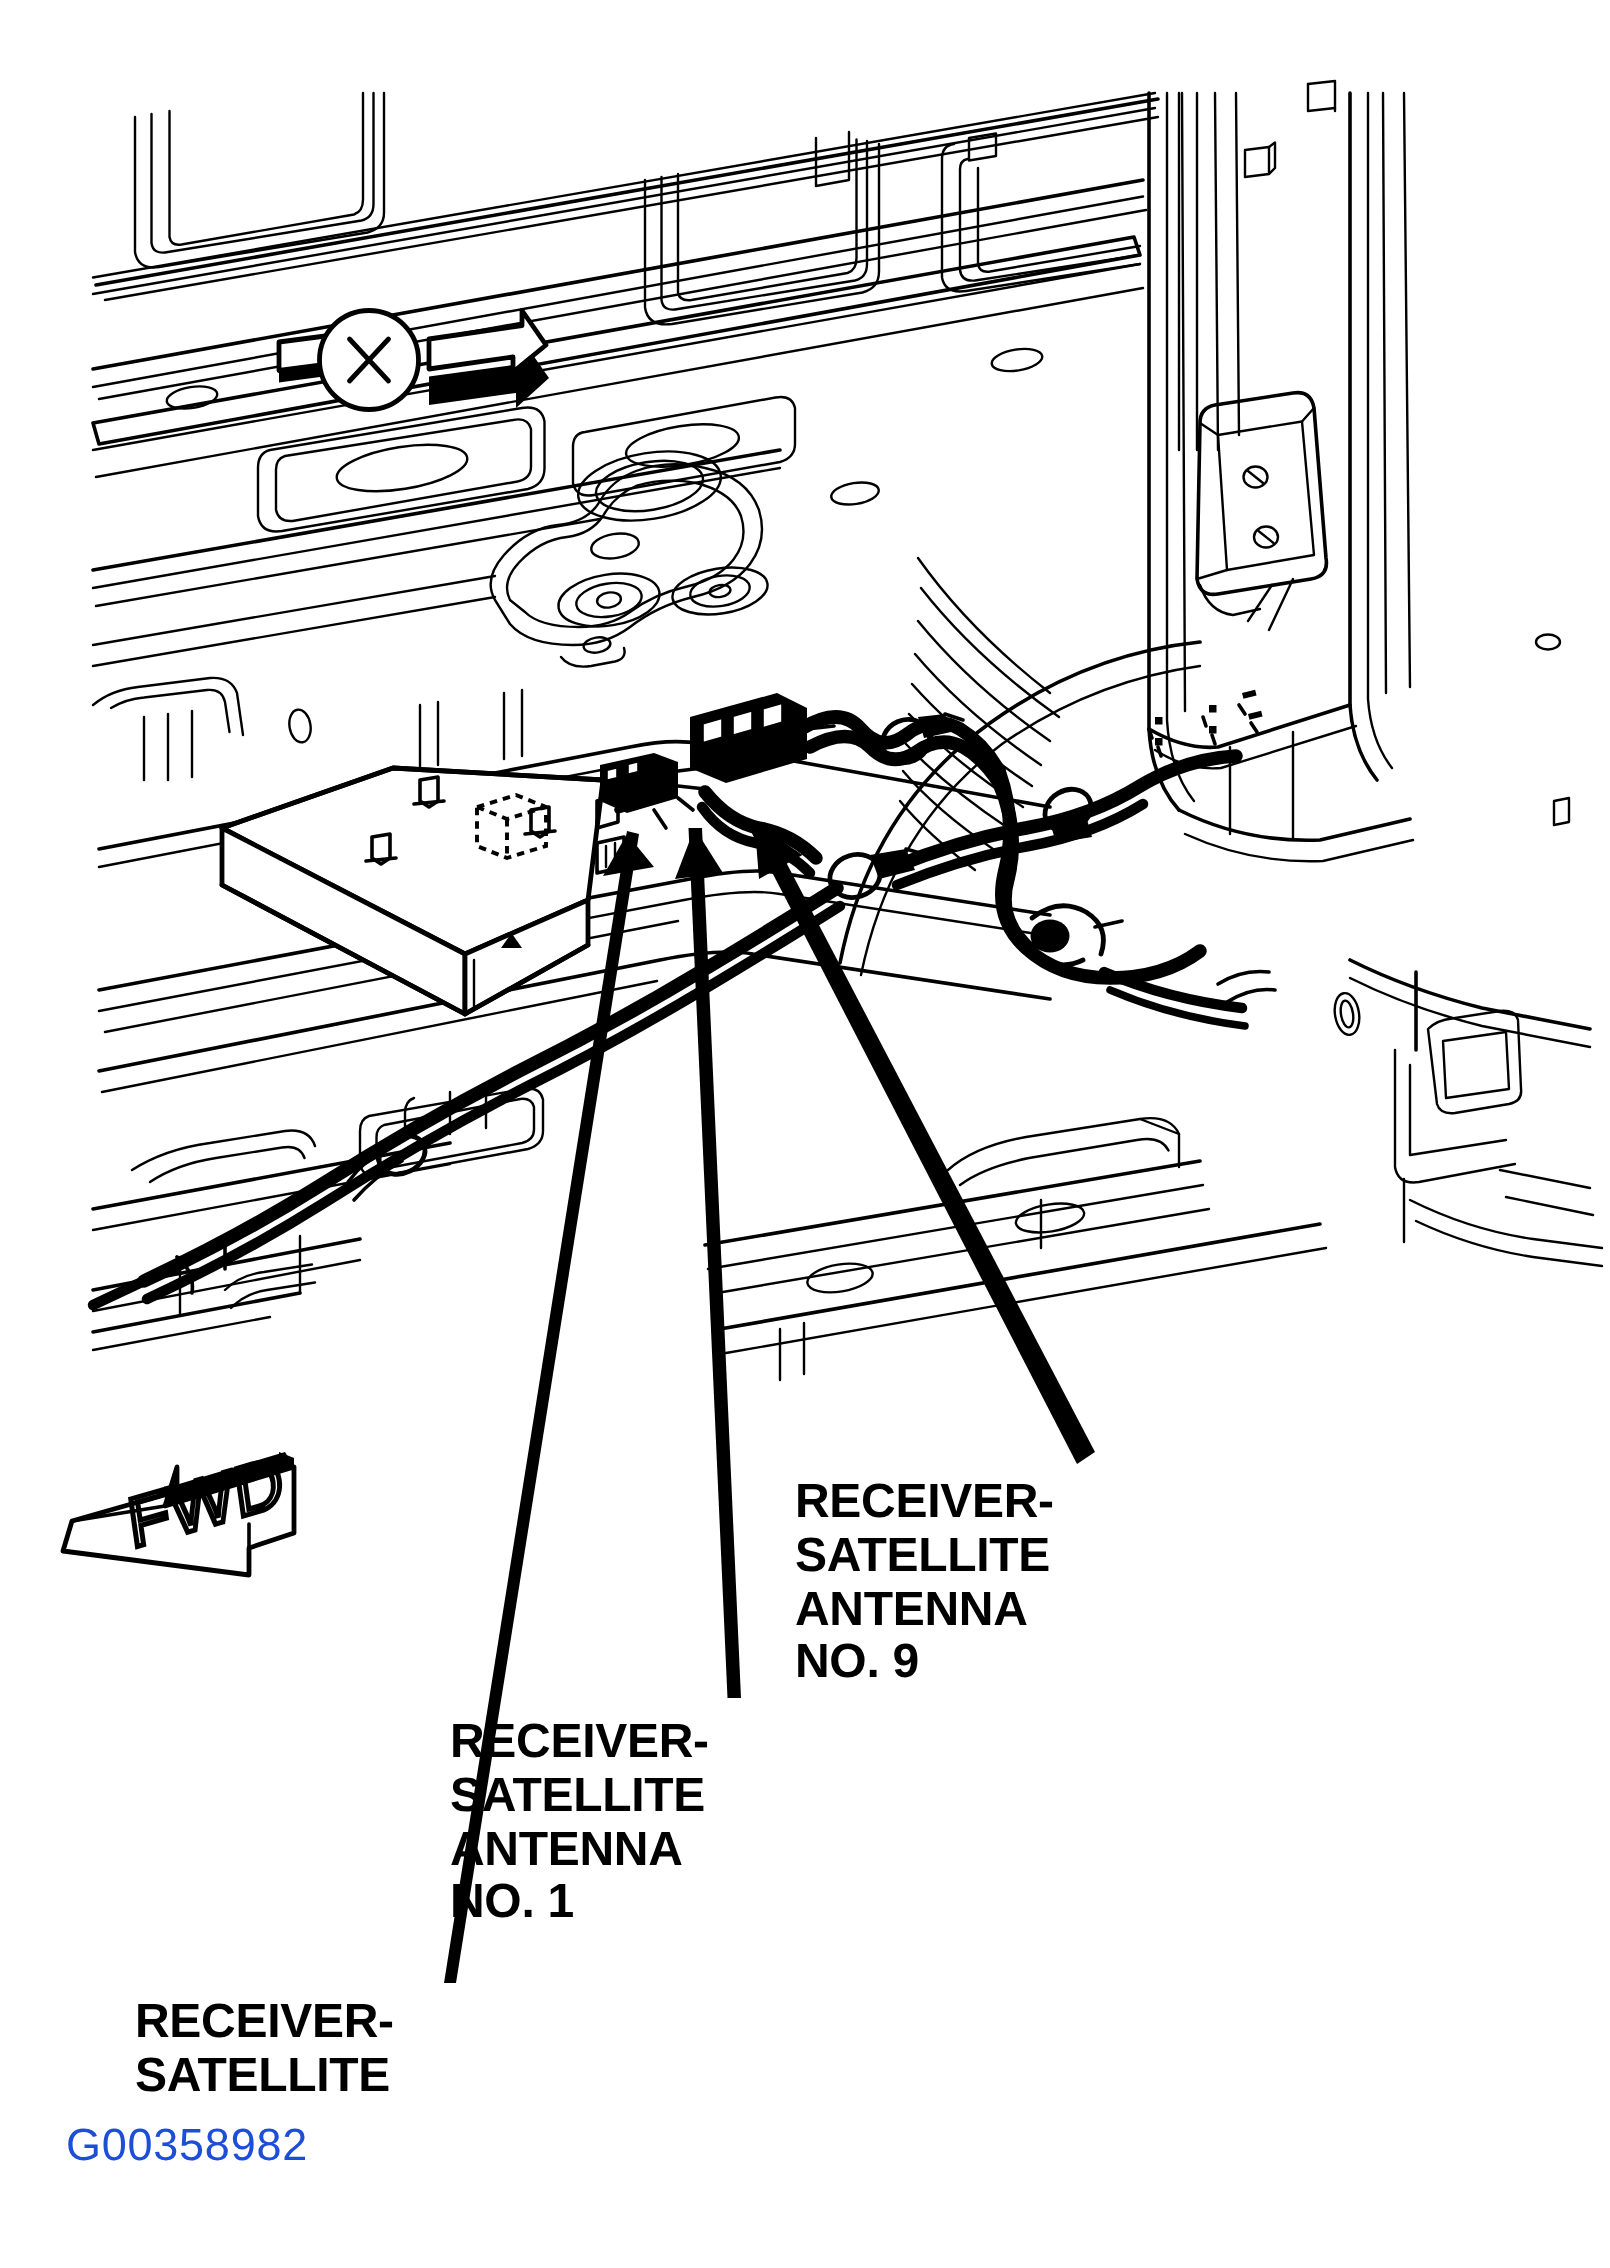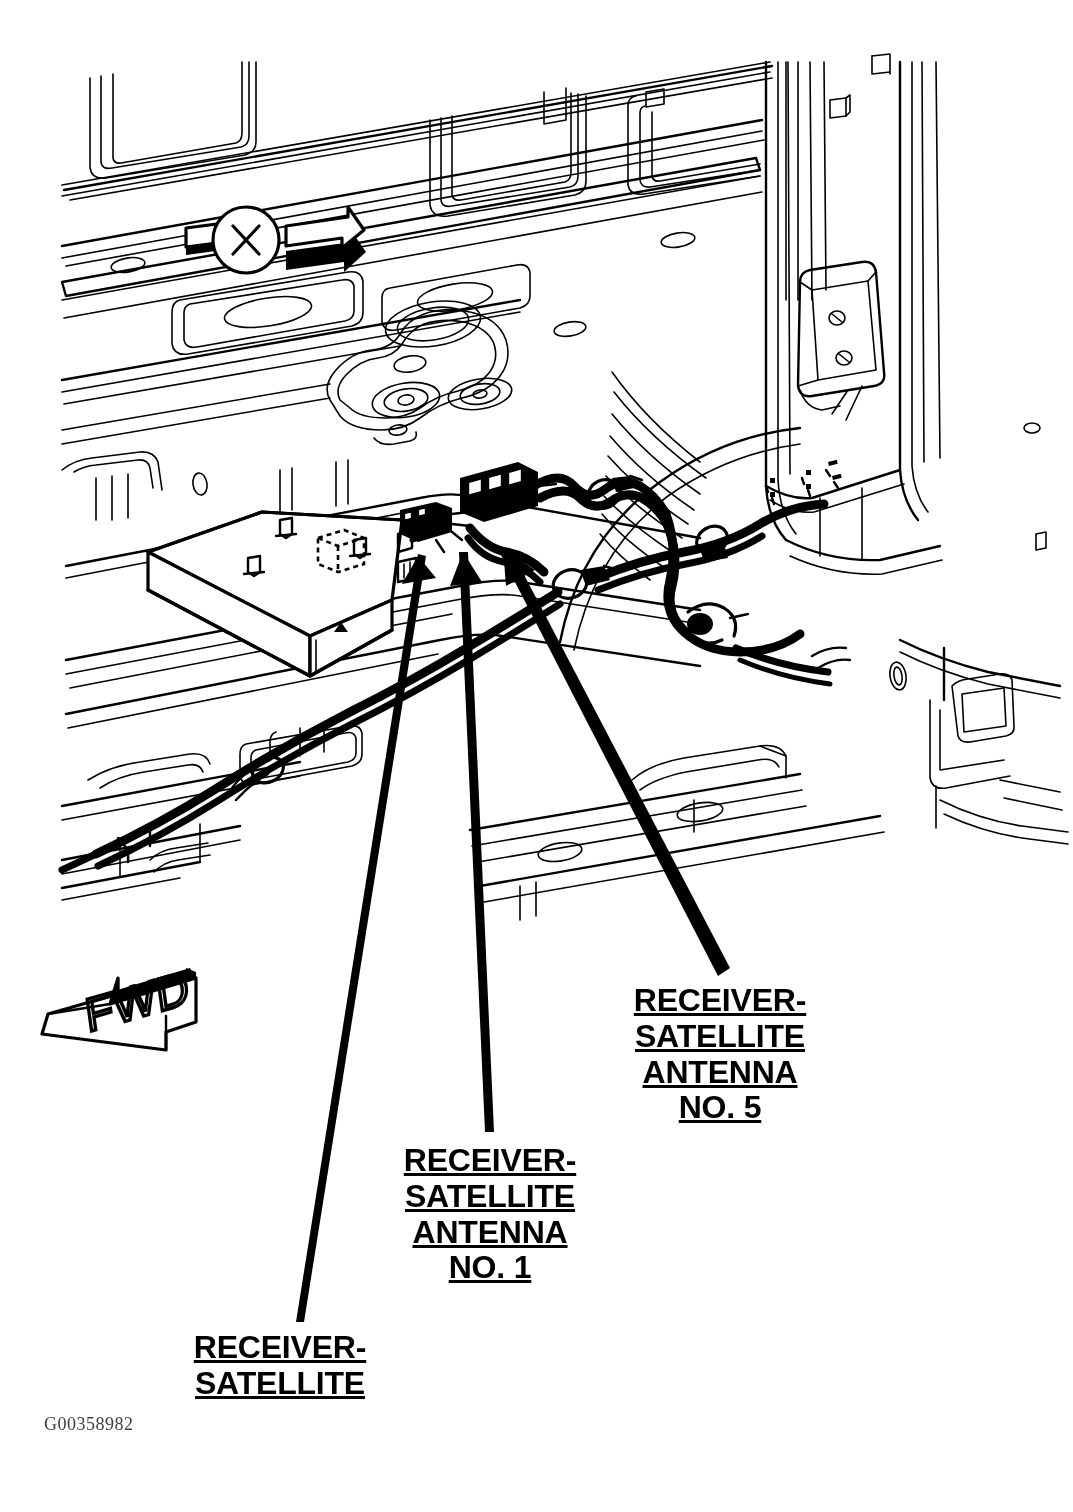--- a/index.html
+++ b/index.html
@@ -21,28 +21,27 @@
   #figure-svg {
     position: absolute;
     left: 0;
     top: 0;
     width: 1073px;
     height: 1512px;
     display: block;
   }
   .callout {
     position: absolute;
-    text-align: center;
+    text-align: left;
     font-family: "Liberation Sans", sans-serif;
     font-weight: bold;
     color: #000000;
     line-height: 1.12;
     letter-spacing: -0.2px;
     white-space: nowrap;
-    text-decoration: underline;
   }
   .callout .ln { display: block; }
   #callout-antenna-1 {
     left: 530px;
     top: 983px;
     width: 380px;
     font-size: 32px;
   }
   #callout-antenna-2 {
     left: 300px;
@@ -53,24 +52,24 @@
   #callout-receiver {
     left: 90px;
     top: 1330px;
     width: 380px;
     font-size: 32px;
   }
   #figure-id {
     position: absolute;
     left: 44px;
     top: 1414px;
-    font-family: Liberation Serif, serif;
+    font-family: Liberation Sans, sans-serif;
     font-weight: 400;
-    font-size: 18px;
-    color: #404040;
+    font-size: 30px;
+    color: #1d4ed8;
     letter-spacing: 0.5px;
   }
 </style>
 </head>
 <body>
 
 <div id="page">
 
   <svg id="figure-svg" viewBox="0 0 1073 1512" xmlns="http://www.w3.org/2000/svg">
 
@@ -457,21 +456,21 @@
       </g>
     </g>
 
     </g>
   </svg>
 
   <div class="callout" id="callout-antenna-1">
     <span class="ln">RECEIVER-</span>
     <span class="ln">SATELLITE</span>
     <span class="ln">ANTENNA</span>
-    <span class="ln">NO. 5</span>
+    <span class="ln">NO. 9</span>
   </div>
 
   <div class="callout" id="callout-antenna-2">
     <span class="ln">RECEIVER-</span>
     <span class="ln">SATELLITE</span>
     <span class="ln">ANTENNA</span>
     <span class="ln">NO. 1</span>
   </div>
 
   <div class="callout" id="callout-receiver">

